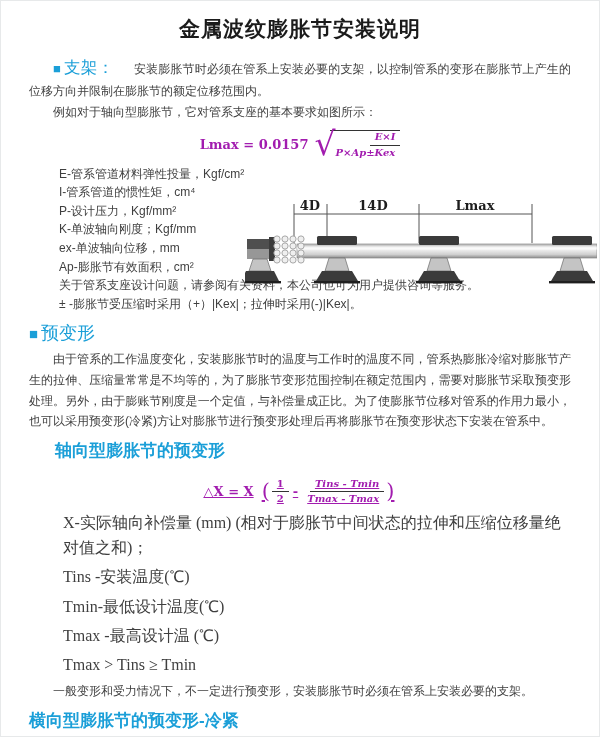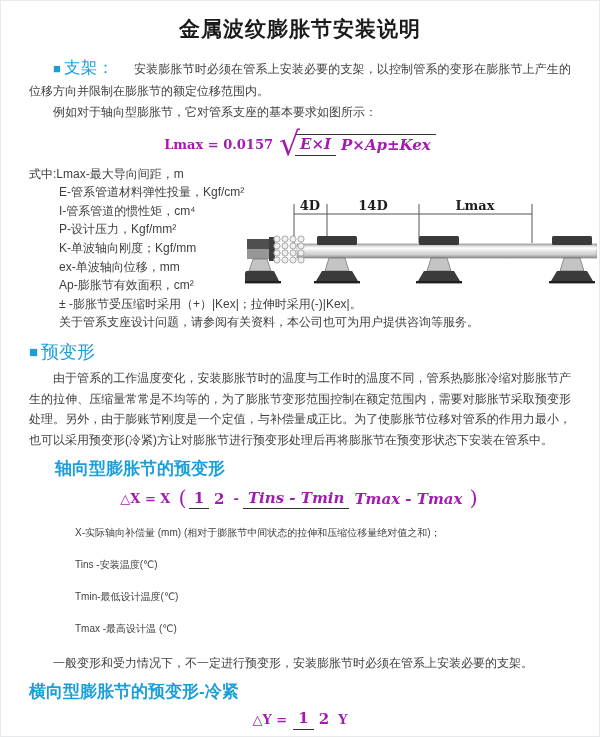--- a/index.html
+++ b/index.html
@@ -22,39 +22,39 @@
   .ti{text-indent:2em;}
   .marker{color:var(--accent);font-size:13px;margin-right:3px;font-style:normal;}
   .inline-head{color:var(--accent);font-size:16.5px;margin-right:20px;}
   
   .formula{
     display:flex;justify-content:center;align-items:center;
     font-family:"DejaVu Serif","Liberation Serif",serif;color:#a21caf;
     font-size:13px;font-weight:bold;
   }
   .f1{margin:7px 0 5px 0;}
-  .f2{margin:8px 0 4px 0;}
+  .f2{margin:16px 0 4px 0;text-decoration:underline;}
   .f3{margin:6px 0 4px 0;}
   .f-lhs{margin-right:6px;white-space:pre;}
   .radical{font-size:33px;font-weight:normal;line-height:30px;margin-right:-5px;transform:translateY(-1px);}
-  .frac{display:inline-flex;flex-direction:row;align-items:flex-start;font-size:15px;line-height:1.25;}
+  .frac{display:inline-flex;flex-direction:column;align-items:flex-end;font-size:10px;line-height:1.25;}
   .frac .num{border-bottom:1px solid #333;padding:0 5px 1px 5px;}
   .frac .den{padding:1px 5px 0 5px;}
   .under-root{border-top:1.6px solid #333;font-style:italic;}
   .ital{font-style:italic;}
   .plain{font-style:normal;}
   .paren{font-size:21px;font-weight:normal;padding:0 2px;line-height:1;}
   .f-op{padding:0 4px;}
   .f-rhs{margin-left:4px;white-space:pre;}
   
   .defs-wrap{position:relative;}
   .defs p{font-size:12px;line-height:1.55;margin:0;}
   .defs .ind{padding-left:30px;}
   .defs2{margin-left:30px;}
-  .defs2 p{font-size:10px;line-height:1.58;margin:16px;}
+  .defs2 p{font-size:16px;line-height:1.58;margin:4px;font-family:Liberation Serif, serif;}
   
   .h2{display:flex;align-items:center;color:var(--accent);font-size:18px;font-weight:normal;margin:8px 0 4px 0;}
   .h2 .marker{font-size:15px;}
   .h3{color:var(--accent);font-size:17px;font-weight:bold;margin:7px 0 2px 0;}
   .h3-axial{margin-left:26px;}
   
   .diagram{position:absolute;top:29px;left:216px;width:352px;height:96px;}
   .dim-label{font-family:"DejaVu Serif","Liberation Serif",serif;font-size:13px;font-weight:bold;fill:#1d1d1d;}
 </style>
 </head>
@@ -72,29 +72,28 @@
     <span class="f-lhs">Lmax = 0.0157</span>
     <span class="radical">√</span>
     <span class="frac under-root">
       <span class="num">E×I</span>
       <span class="den">P×Ap±Kex</span>
     </span>
   </div>
 
   <div class="defs-wrap">
     <div class="defs">
-      <p>式中:Lmax-最大导向间距，m</p>
       <p class="ind">E-管系管道材料弹性投量，Kgf/cm²</p>
       <p class="ind">I-管系管道的惯性矩，cm⁴</p>
       <p class="ind">P-设计压力，Kgf/mm²</p>
       <p class="ind">K-单波轴向刚度；Kgf/mm</p>
       <p class="ind">ex-单波轴向位移，mm</p>
       <p class="ind">Ap-膨胀节有效面积，cm²</p>
+      <p class="ind">关于管系支座设计问题，请参阅有关资料，本公司也可为用户提供咨询等服务。</p>
       <p class="ind">± -膨胀节受压缩时采用（+）|Kex|；拉伸时采用(-)|Kex|。</p>
-      <p class="ind">关于管系支座设计问题，请参阅有关资料，本公司也可为用户提供咨询等服务。</p>
     </div>
 
     <svg class="diagram" viewBox="0 0 352 96">
       <defs>
         <linearGradient id="pipeGrad" x1="0" y1="0" x2="0" y2="1">
           <stop offset="0" stop-color="#b9b9b9"></stop>
           <stop offset="0.35" stop-color="#f4f4f4"></stop>
           <stop offset="0.75" stop-color="#cfcfcf"></stop>
           <stop offset="1" stop-color="#8d8d8d"></stop>
         </linearGradient>
@@ -196,20 +195,21 @@
     </span>
     <span class="paren">)</span>
   </div>
 
 
   <div class="defs2">
     <p>X-实际轴向补偿量 (mm) (相对于膨胀节中间状态的拉伸和压缩位移量绝对值之和)；</p>
     <p>Tins -安装温度(℃)</p>
     <p>Tmin-最低设计温度(℃)</p>
     <p>Tmax -最高设计温 (℃)</p>
+    <p>Tmax &gt; Tins ≥ Tmin</p>
   </div>
 
   <p class="para ti">一般变形和受力情况下，不一定进行预变形，安装膨胀节时必须在管系上安装必要的支架。</p>
 
   <h3 class="h3">横向型膨胀节的预变形-冷紧</h3>
 
   <div class="formula f3">
     <span class="f-lhs">△Y =</span>
     <span class="frac plain">
       <span class="num">1</span>

